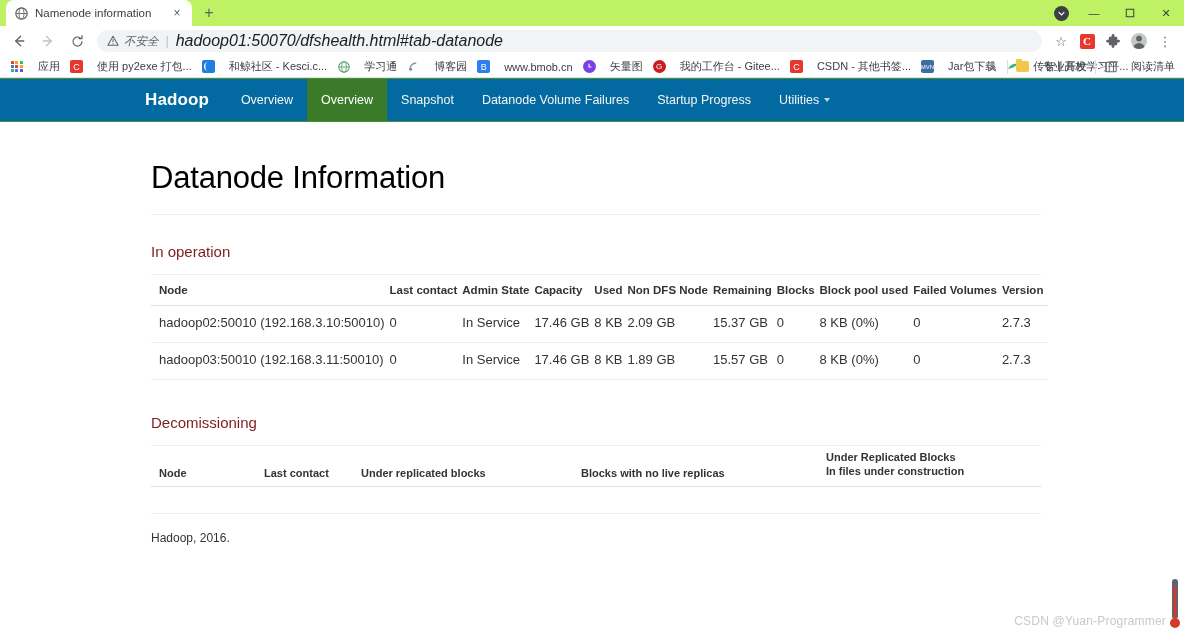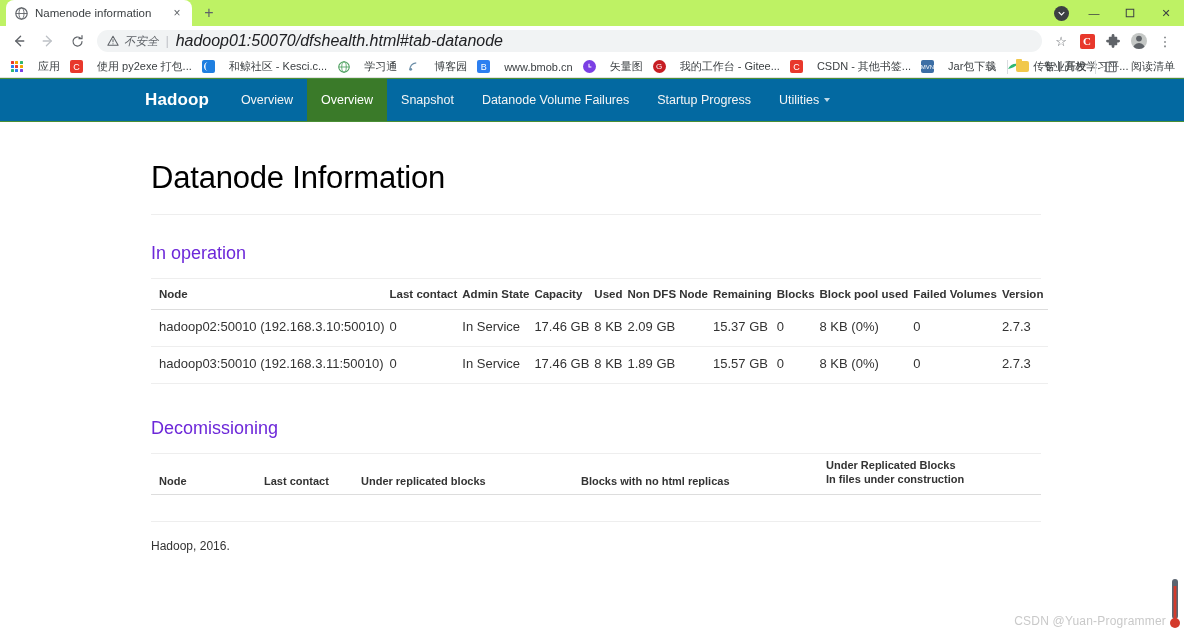--- a/index.html
+++ b/index.html
@@ -352,23 +352,23 @@
     margin: 0 0 0 0;
     padding-bottom: 18px;
     letter-spacing: -0.2px;
   }
   .hr {
     border: 0;
     border-top: 1px solid #eeeeee;
     margin: 0;
   }
   h2.section-title {
-    font-size: 18px;
+    font-size: 15px;
     font-weight: normal;
-    color: #6d28d9;
+    color: #7f1d1d;
     margin: 0;
     padding: 28px 0 14px 0;
   }
   .section-rule {
     border: 0;
     border-top: 1px solid #eeeeee;
     margin: 0 0 0 0;
   }
 
   table.dn {
@@ -739,21 +739,21 @@
 
     <h2 class="section-title" style="padding-top:34px">Decomissioning</h2>
     <hr class="section-rule">
 
     <table class="decom">
       <thead>
         <tr>
           <th class="d-node">Node</th>
           <th class="d-last">Last contact</th>
           <th class="d-under">Under replicated blocks</th>
-          <th class="d-nolive">Blocks with no html replicas</th>
+          <th class="d-nolive">Blocks with no live replicas</th>
           <th class="d-files th-2line">
             <div>Under Replicated Blocks</div>
             <div>In files under construction</div>
           </th>
         </tr>
       </thead>
       <tbody></tbody>
     </table>
 
     <hr class="footer-rule">

